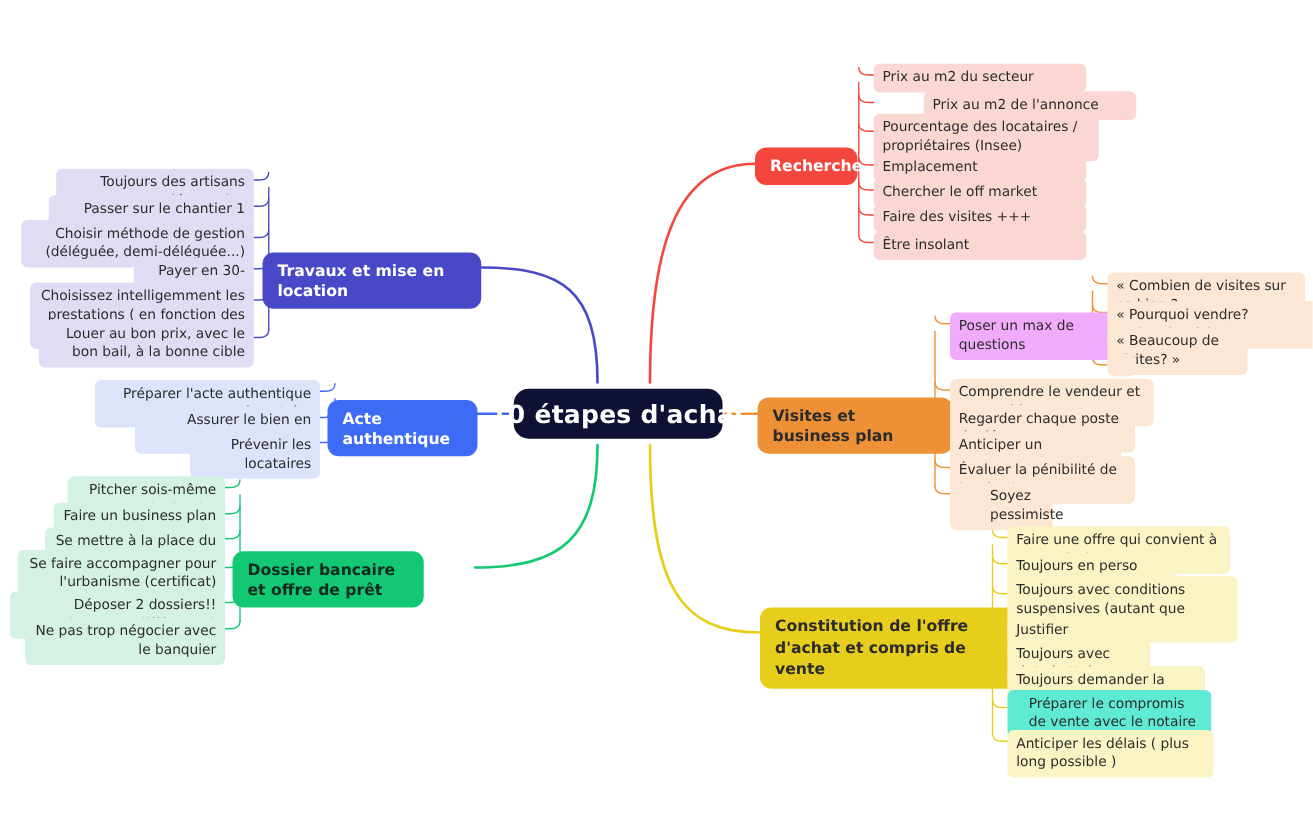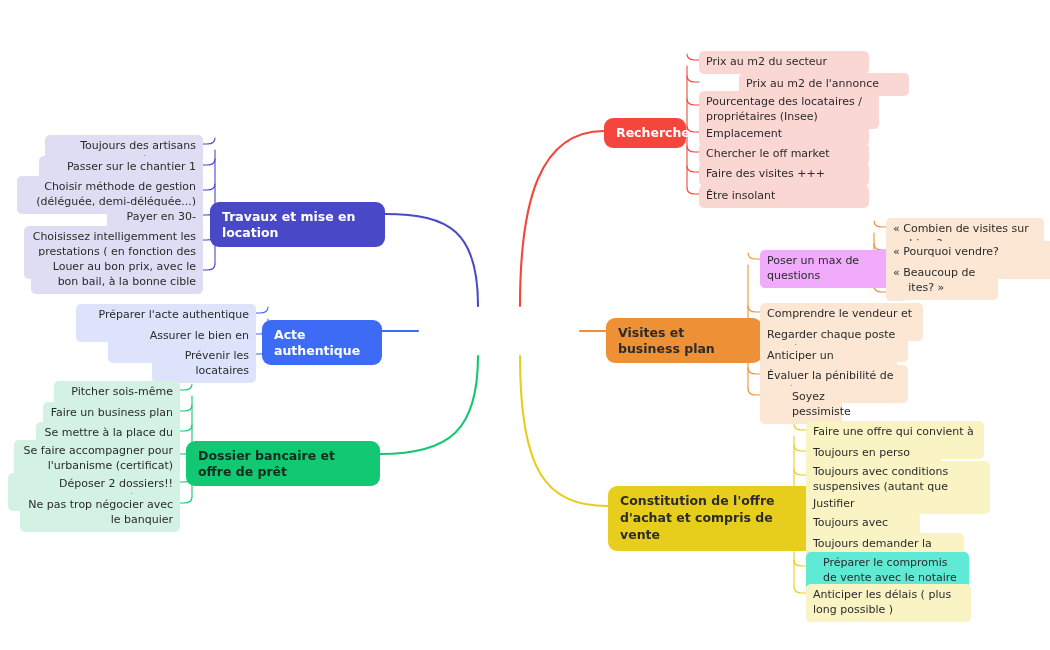--- a/index.html
+++ b/index.html
@@ -102,20 +102,21 @@
         <path d="M 192 396 L 192 497" stroke="#12C872"></path>
         <path d="M 192 384 Q 192 390 184 390 L 180 390" stroke="#12C872"></path>
         <path d="M 192 405 Q 192 411 184 411 L 180 411" stroke="#12C872"></path>
         <path d="M 192 425 Q 192 431 184 431 L 180 431" stroke="#12C872"></path>
         <path d="M 192 448 Q 192 454 184 454 L 180 454" stroke="#12C872"></path>
         <path d="M 192 476 Q 192 482 184 482 L 180 482" stroke="#12C872"></path>
         <path d="M 192 497 Q 192 503 184 503 L 180 503" stroke="#12C872"></path>
       </g>
   </svg>
 
+  <div class="node central" id="central-node" style="left:411px;top:311px;width:167px;height:40px;">10 étapes d'achat</div>
 
   <div id="nodes">
       <div class="node branch" style="left:604px;top:118px;width:82px;min-height:26px;background:#F4463C;color:#FFFFFF;">Recherche</div>
       <div class="node leaf" style="left:699px;top:51px;width:170px;min-height:18px;background:#FBD7D4;">Prix au m2 du secteur</div>
       <div class="node leaf" style="left:699px;top:73px;width:170px;min-height:18px;background:#FBD7D4;margin-left:40px;">Prix au m2 de l'annonce</div>
       <div class="node leaf" style="left:699px;top:91px;width:180px;min-height:28px;background:#FBD7D4;">Pourcentage des locataires / propriétaires (Insee)</div>
       <div class="node leaf" style="left:699px;top:123px;width:170px;min-height:18px;background:#FBD7D4;">Emplacement</div>
       <div class="node leaf" style="left:699px;top:143px;width:170px;min-height:18px;background:#FBD7D4;">Chercher le off market</div>
       <div class="node leaf" style="left:699px;top:163px;width:170px;min-height:18px;background:#FBD7D4;">Faire des visites +++</div>
       <div class="node leaf" style="left:699px;top:185px;width:170px;min-height:18px;background:#FBD7D4;">Être insolant</div>
@@ -143,21 +144,21 @@
       <div class="node leaf r-align" style="left:45px;top:135px;width:158px;min-height:18px;background:#DEDDF3;">Toujours des artisans avec décennales</div>
       <div class="node leaf r-align" style="left:39px;top:156px;width:164px;min-height:18px;background:#DEDDF3;">Passer sur le chantier 1 fois par semaine</div>
       <div class="node leaf r-align" style="left:17px;top:176px;width:186px;min-height:28px;background:#DEDDF3;">Choisir méthode de gestion (déléguée, demi-déléguée...)</div>
       <div class="node leaf r-align" style="left:107px;top:206px;width:96px;min-height:18px;background:#DEDDF3;">Payer en 30-30-40</div>
       <div class="node leaf r-align" style="left:24px;top:226px;width:179px;min-height:28px;background:#DEDDF3;">Choisissez intelligemment les prestations ( en fonction des clients cibles )</div>
       <div class="node leaf r-align" style="left:31px;top:256px;width:172px;min-height:28px;background:#DEDDF3;">Louer au bon prix, avec le bon bail, à la bonne cible</div>
       <div class="node branch" style="left:262px;top:320px;width:120px;min-height:26px;background:#3D6BF5;color:#FFFFFF;">Acte authentique</div>
       <div class="node leaf r-align" style="left:76px;top:304px;width:180px;min-height:18px;background:#DCE3FB;">Préparer l'acte authentique avec le notaire</div>
       <div class="node leaf r-align" style="left:108px;top:325px;width:148px;min-height:18px;background:#DCE3FB;">Assurer le bien en amont (PNO)</div>
       <div class="node leaf r-align" style="left:152px;top:345px;width:104px;min-height:18px;background:#DCE3FB;">Prévenir les locataires</div>
-      <div class="node branch" style="left:186px;top:441px;width:194px;min-height:26px;background:#12C872;color:#102A1E;">Dossier bancaire et offre de prêt</div>
+      <div class="node branch" style="left:186px;top:441px;width:153px;min-height:26px;background:#12C872;color:#102A1E;">Dossier bancaire et offre de prêt</div>
       <div class="node leaf r-align" style="left:54px;top:381px;width:126px;min-height:18px;background:#D3F2E3;">Pitcher sois-même le dossier</div>
       <div class="node leaf r-align" style="left:43px;top:402px;width:137px;min-height:18px;background:#D3F2E3;">Faire un business plan du futur</div>
       <div class="node leaf r-align" style="left:36px;top:422px;width:144px;min-height:18px;background:#D3F2E3;">Se mettre à la place du banquier</div>
       <div class="node leaf r-align" style="left:14px;top:440px;width:166px;min-height:28px;background:#D3F2E3;">Se faire accompagner pour l'urbanisme (certificat)</div>
       <div class="node leaf r-align" style="left:8px;top:473px;width:172px;min-height:18px;background:#D3F2E3;">Déposer 2 dossiers!! (Banques différentes)</div>
       <div class="node leaf r-align" style="left:20px;top:494px;width:160px;min-height:18px;background:#D3F2E3;">Ne pas trop négocier avec le banquier</div>
     </div>
 </div>
 
 </body></html>

